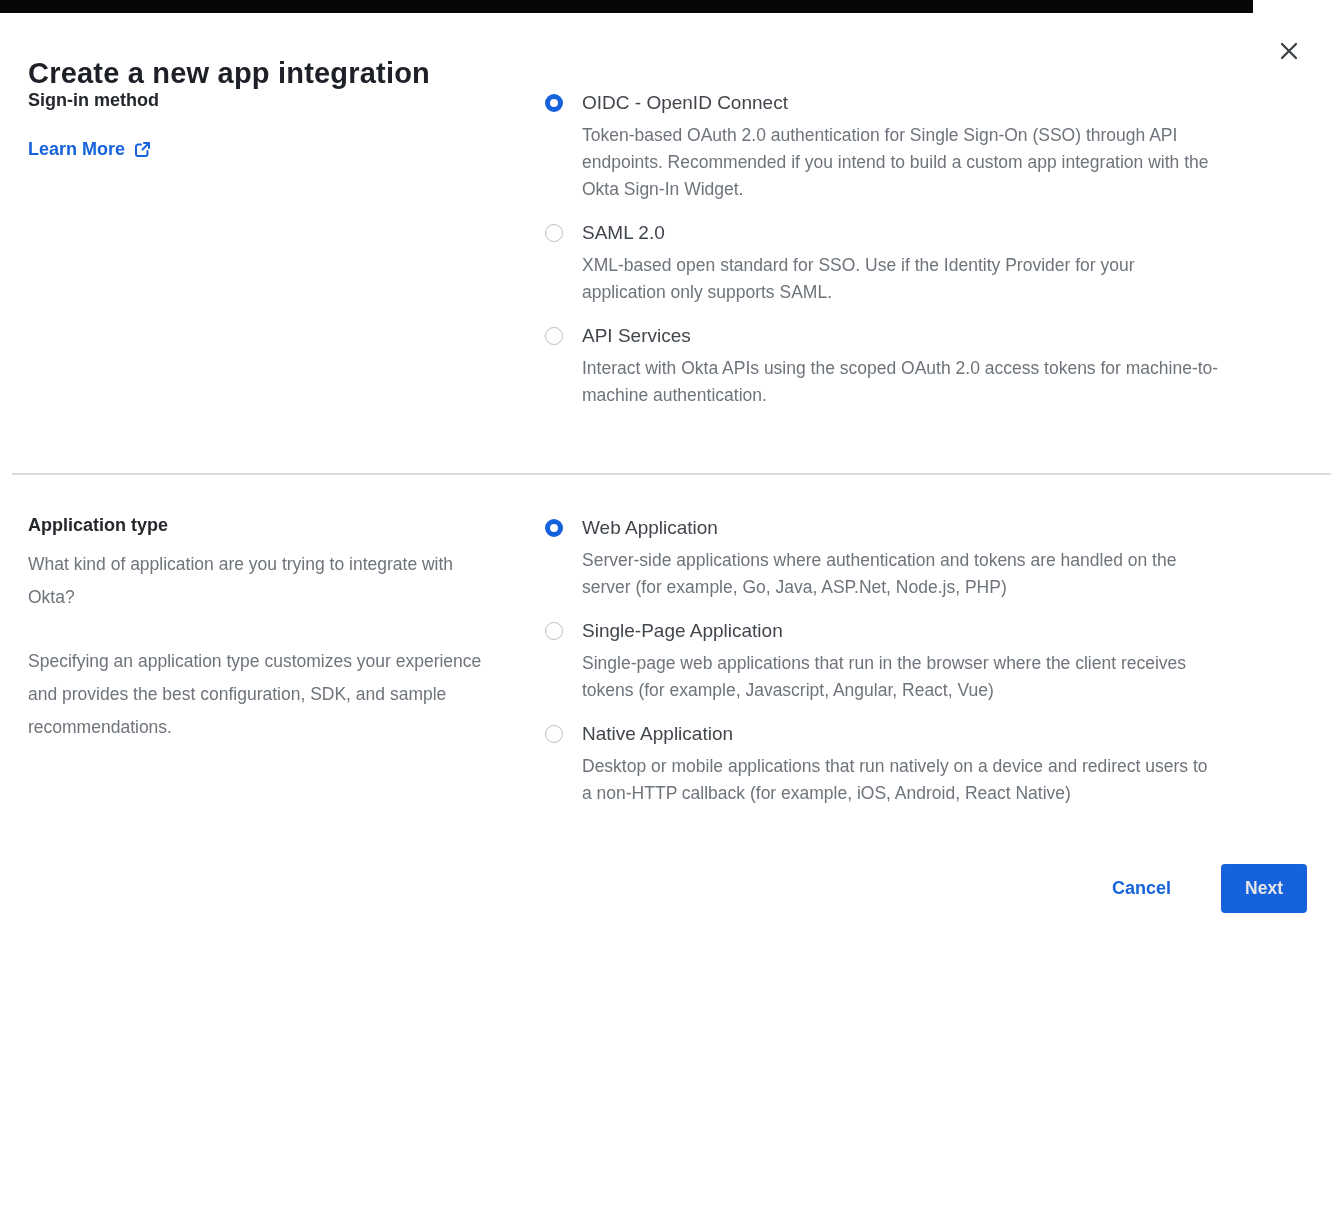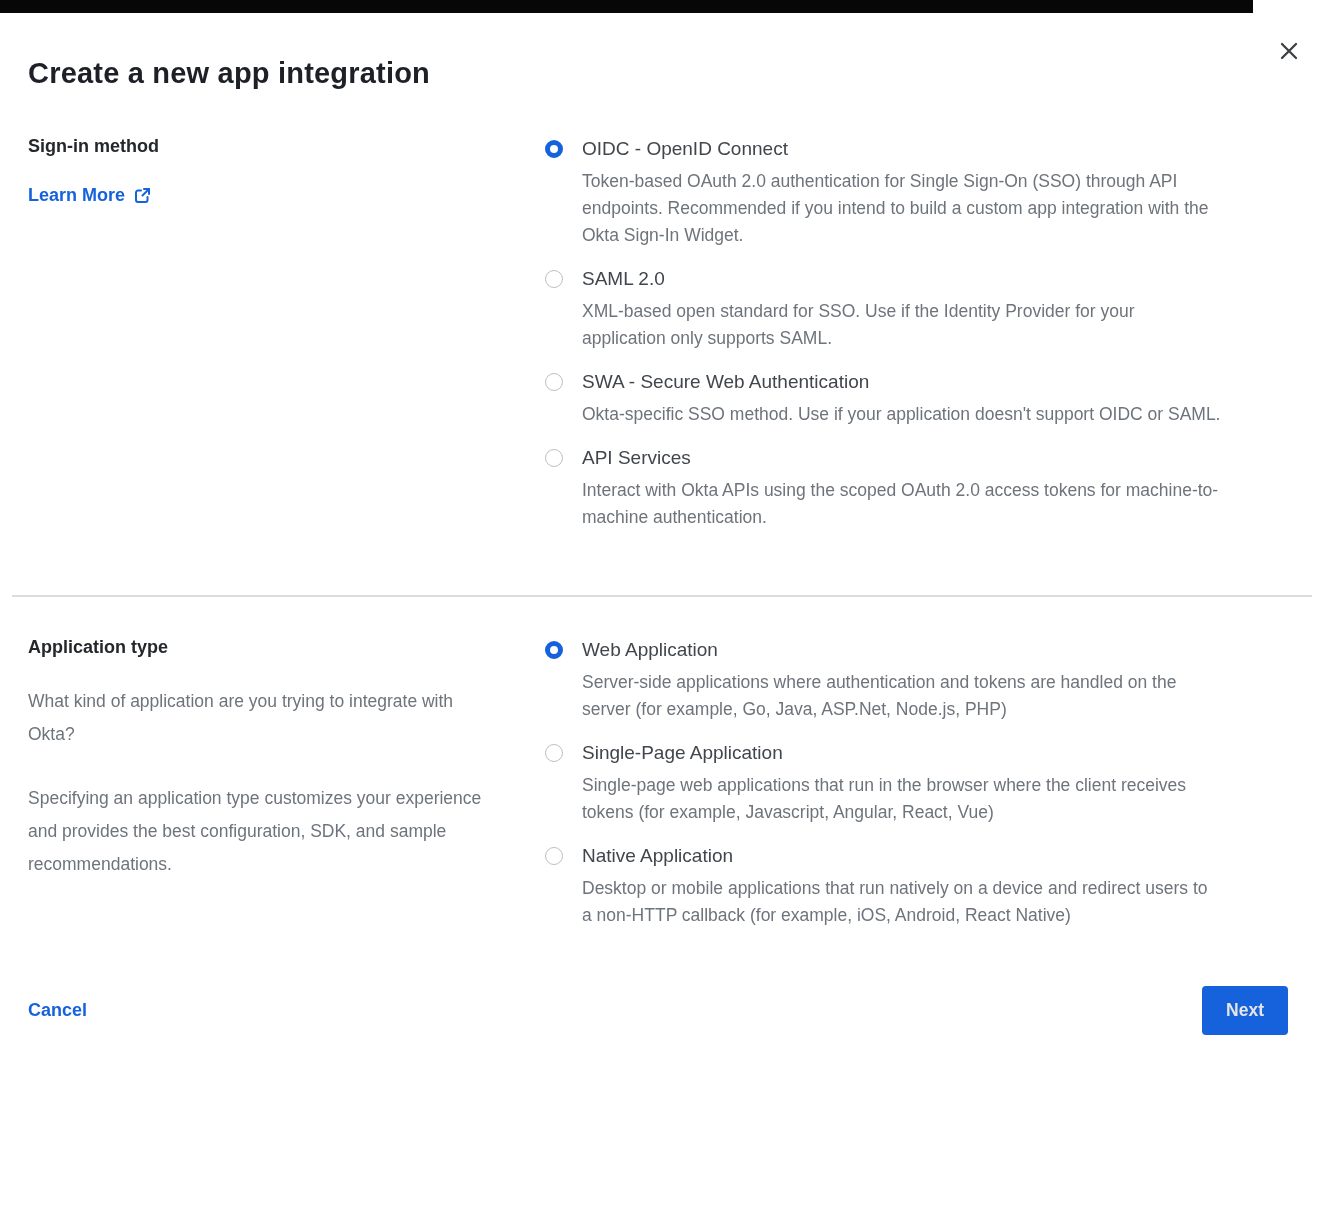--- a/index.html
+++ b/index.html
@@ -17,43 +17,43 @@
     width: 1253px; height: 13px; background: #070708;
   }
 
   .close-btn {
     position: absolute; top: 38px; right: 30px;
     width: 26px; height: 26px;
     background: none; border: none; cursor: pointer;
     display: flex; align-items: center; justify-content: center;
   }
 
-  .content { padding: 0 44px 0 28px; }
+  .content { padding: 0 25px 0 28px; }
 
   .title {
     padding-top: 57px;
     font-size: 29px; font-weight: 700;
     color: #1d2026; letter-spacing: 0.2px;
   }
 
-  .section { display: flex; margin-top: 46px; }
+  .section { display: flex; }
   .section .left  { width: 517px; flex-shrink: 0; }
   .section .right { flex: 1; }
 
   .sec-label { font-size: 18px; font-weight: 700; color: #24272b; }
 
   .learn-more {
     display: inline-flex; align-items: center; gap: 9px;
     margin-top: 28px;
     color: var(--accent); font-size: 18px; font-weight: 700;
     text-decoration: none; cursor: pointer;
   }
 
   .para {
-    margin-top: 27px; max-width: 472px;
+    margin-top: 12px; max-width: 472px;
     font-size: 17.5px; line-height: 33px; color: #6e747b;
   }
   .para + .para { margin-top: 31px; }
 
   .option { display: flex; gap: 19px; margin-bottom: 17px; }
   .radio {
     width: 18px; height: 18px; border-radius: 50%;
     border: 1.5px solid #bcc0c4; background: #fff;
     flex-shrink: 0; margin-top: 4px; cursor: pointer;
   }
@@ -64,22 +64,22 @@
     font-size: 17.5px; line-height: 27px; color: #6e747b;
   }
 
   .divider {
     border: none; border-top: 2px solid #dcdcdf;
     margin: 47px -24px 40px -16px;
   }
   .section.apptype { margin-top: 0; }
 
   .footer {
-    display: flex; justify-content: space-between; align-items: center;
-    gap: 26px; margin-top: 40px;
+    display: flex; justify-content: flex-end; align-items: center;
+    gap: 50px; margin-top: 40px;
   }
   .cancel-link {
     color: var(--accent); font-size: 18px; font-weight: 700;
     text-decoration: none; cursor: pointer;
   }
   .next-btn {
     background: var(--accent); color: #e5e5e5;
     font-family: "Liberation Sans", sans-serif;
     font-size: 17.5px; font-weight: 700;
     border: none; border-radius: 4px;
@@ -124,27 +124,20 @@
       <div class="option">
         <span class="radio"></span>
         <div>
           <div class="opt-label">SAML 2.0</div>
           <div class="opt-desc">XML-based open standard for SSO. Use if the Identity Provider for your application only supports SAML.</div>
         </div>
       </div>
       <div class="option">
         <span class="radio"></span>
         <div>
-          <div class="opt-label">SWA - Secure Web Authentication</div>
-          <div class="opt-desc">Okta-specific SSO method. Use if your application doesn't support OIDC or SAML.</div>
-        </div>
-      </div>
-      <div class="option">
-        <span class="radio"></span>
-        <div>
           <div class="opt-label">API Services</div>
           <div class="opt-desc">Interact with Okta APIs using the scoped OAuth 2.0 access tokens for machine-to-machine authentication.</div>
         </div>
       </div>
     </div>
   </div>
 
   <hr class="divider">
 
   <div class="section apptype">

